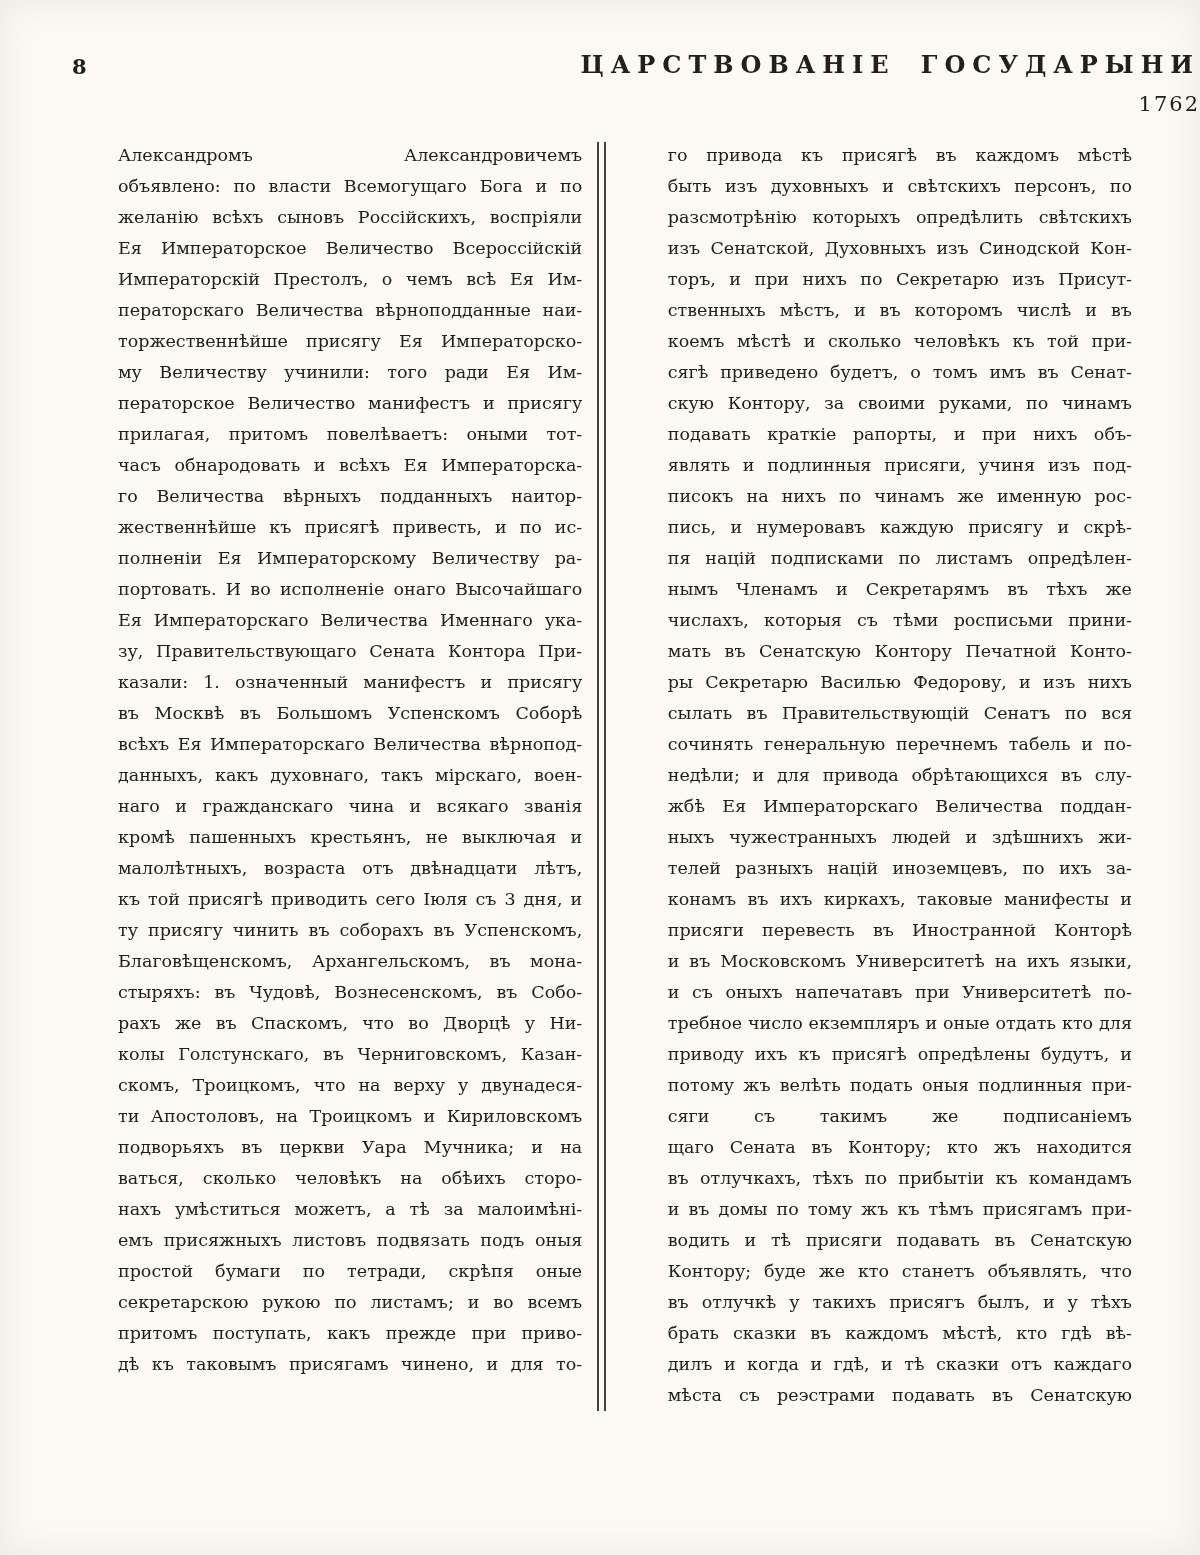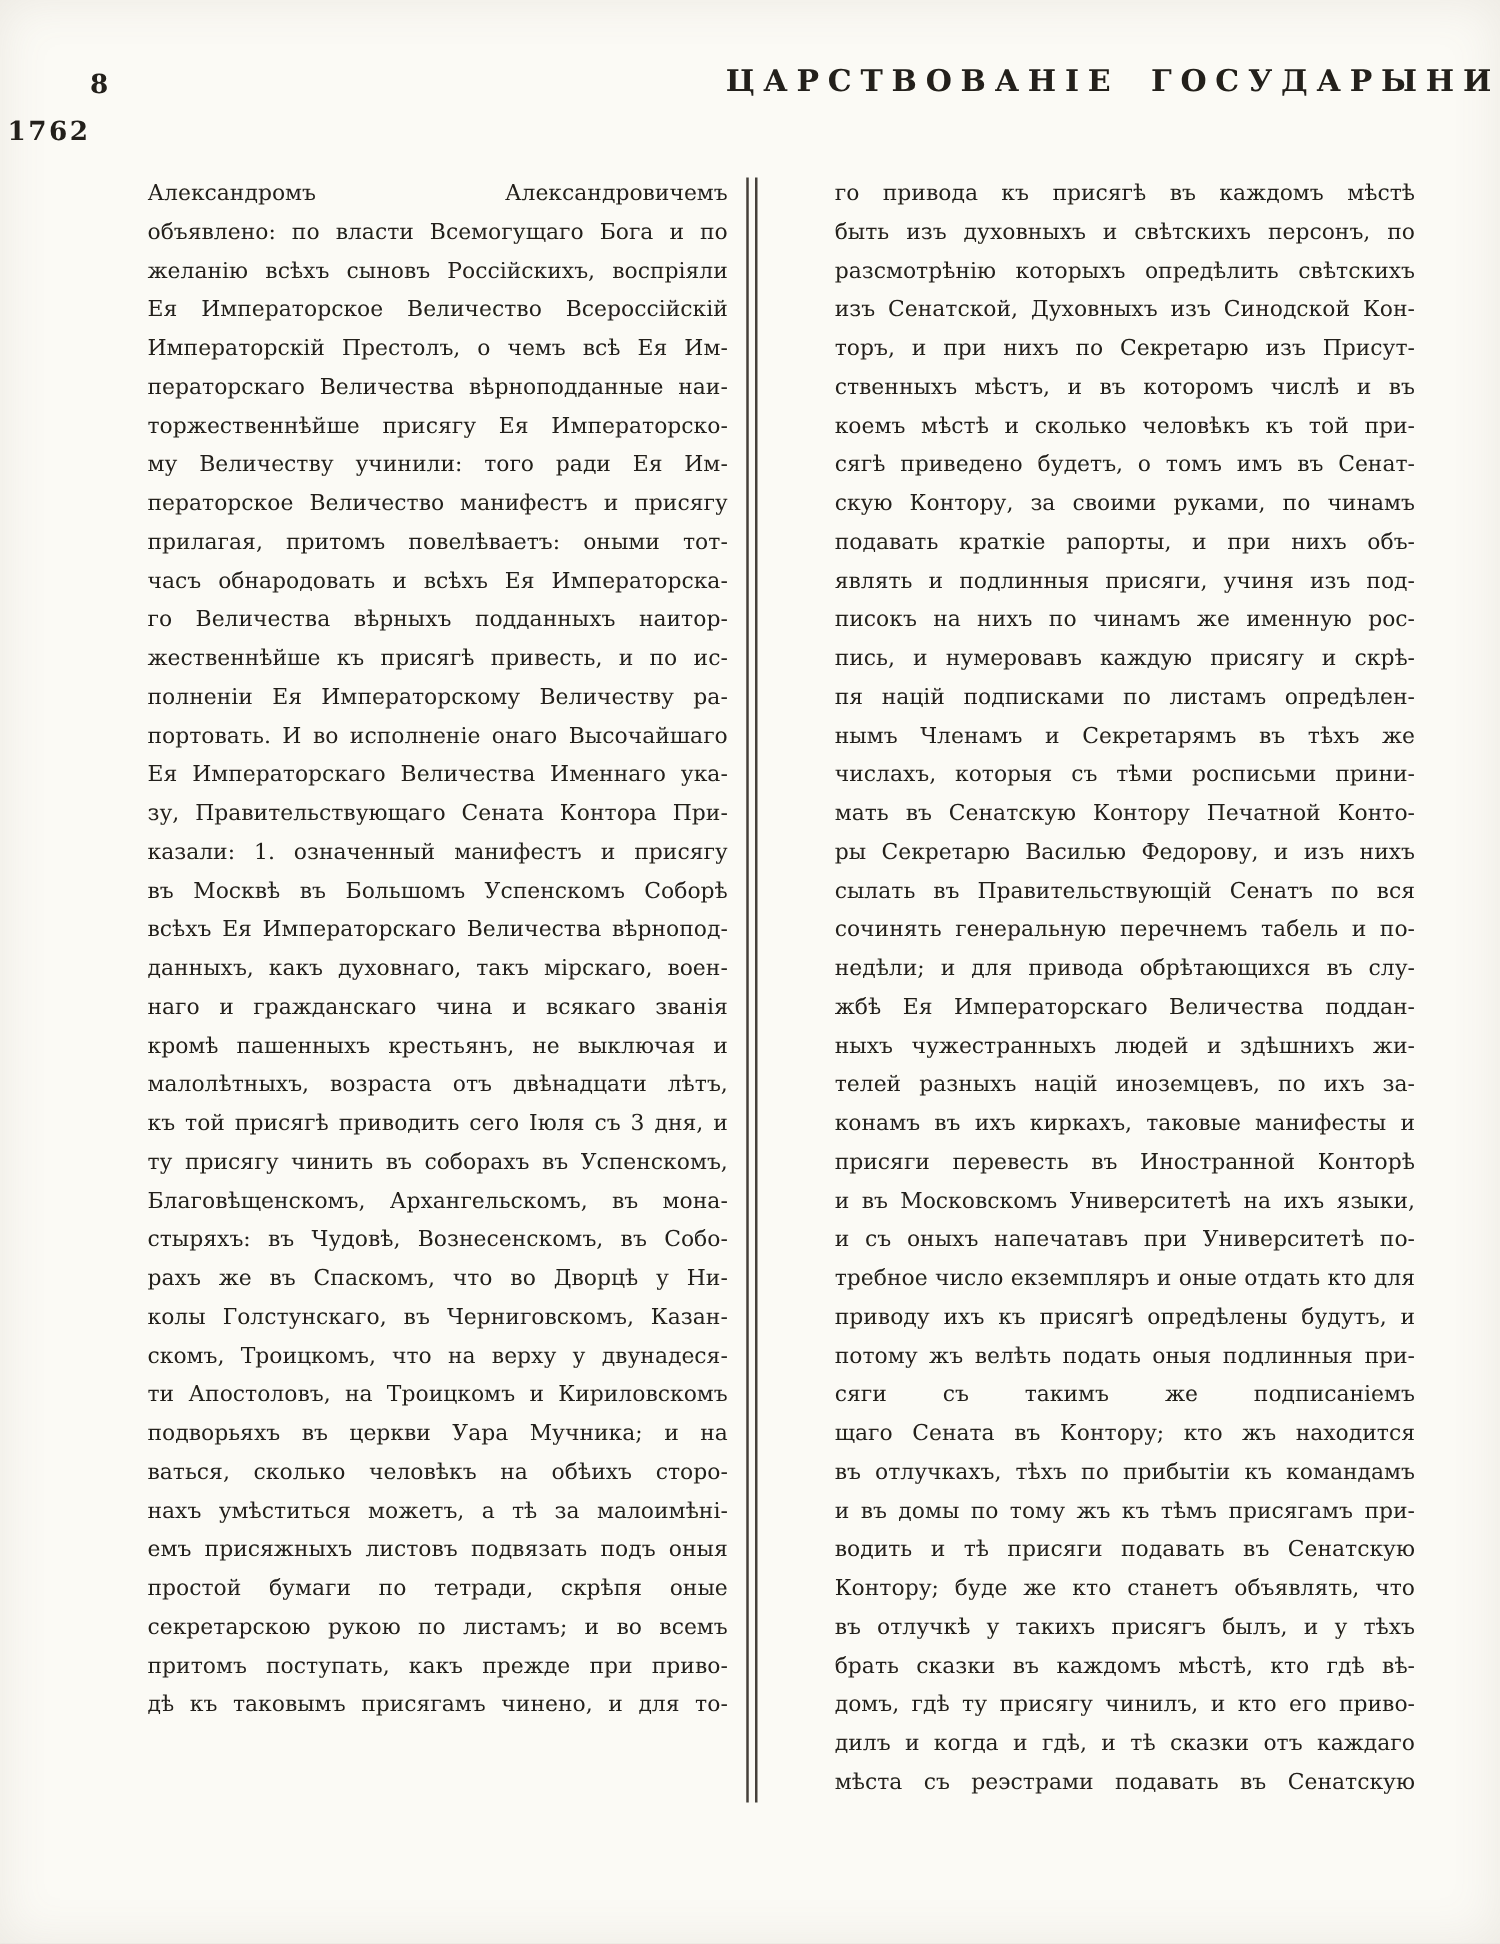--- a/index.html
+++ b/index.html
@@ -22,22 +22,22 @@
   }
   .head-title{
     text-align:right;
     font-size:24px;font-weight:bold;
     letter-spacing:7px;
     padding-top:2px;
     word-spacing:10px;
   }
   .year{
     position:absolute;top:92px;left:6px;right:0;
-    text-align:left;
-    font-size:21px;font-weight:bold;letter-spacing:2px;
+    text-align:right;
+    font-size:21px;font-weight:normal;letter-spacing:2px;
   }
   .columns{
     position:absolute;top:140px;left:70px;
     width:1062px;
     display:flex;align-items:stretch;
   }
   .col{
     width:514px;
     font-size:17.5px;
     margin-left:48px;
@@ -145,19 +145,18 @@
         <div class="line">приводу ихъ къ присягѣ опредѣлены будутъ, и</div>
         <div class="line">потому жъ велѣть подать оныя подлинныя при-</div>
         <div class="line">сяги съ такимъ же подписаніемъ Правительствую-</div>
         <div class="line">щаго Сената въ Контору; кто жъ находится</div>
         <div class="line">въ отлучкахъ, тѣхъ по прибытіи къ командамъ</div>
         <div class="line">и въ домы по тому жъ къ тѣмъ присягамъ при-</div>
         <div class="line">водить и тѣ присяги подавать въ Сенатскую</div>
         <div class="line">Контору; буде же кто станетъ объявлять, что</div>
         <div class="line">въ отлучкѣ у такихъ присягъ былъ, и у тѣхъ</div>
         <div class="line">брать сказки въ каждомъ мѣстѣ, кто гдѣ вѣ-</div>
-        <div class="line">домъ, гдѣ ту присягу чинилъ, и кто его приво-</div>
         <div class="line">дилъ и когда и гдѣ, и тѣ сказки отъ каждаго</div>
         <div class="line">мѣста съ реэстрами подавать въ Сенатскую</div>
       </div>
   </div>
 
 </div>
 
 </body></html>

